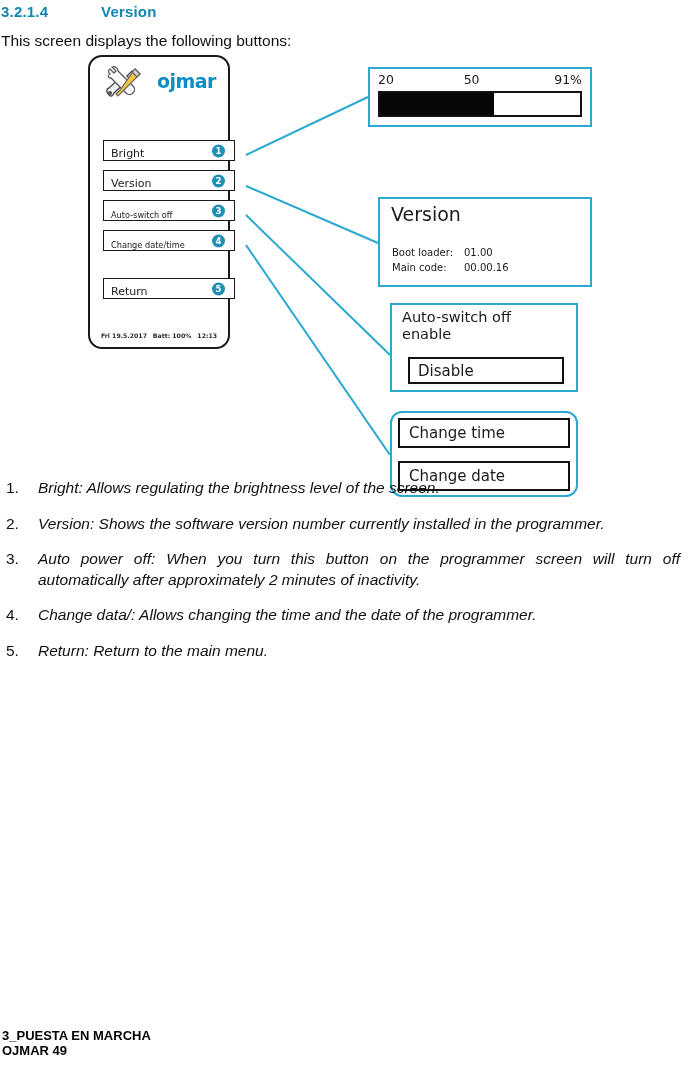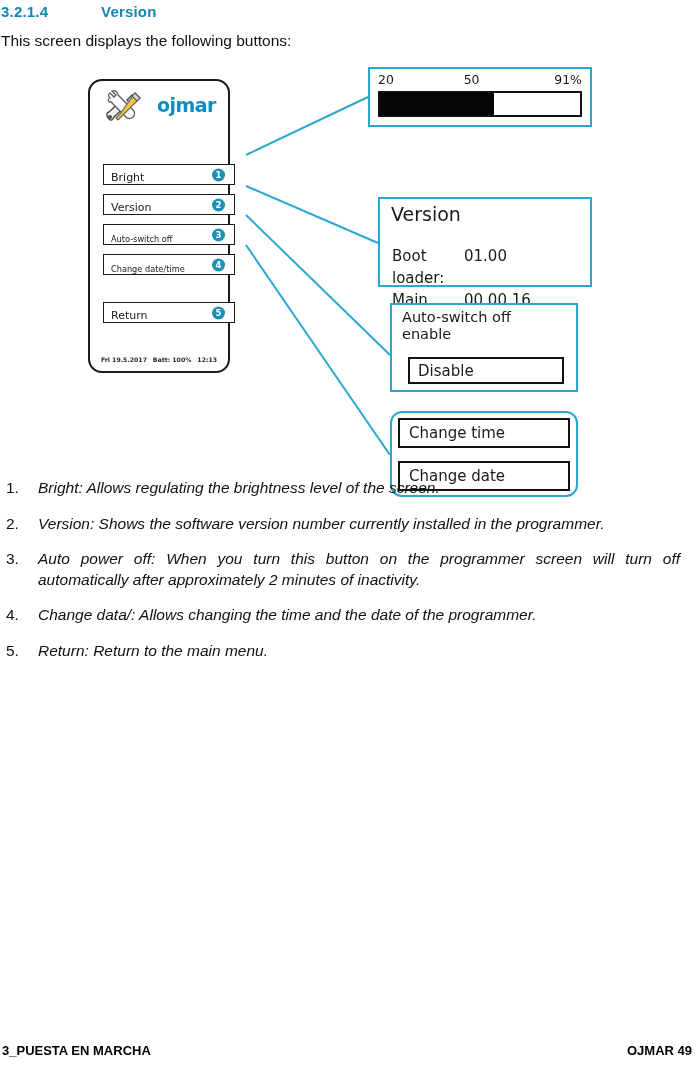--- a/index.html
+++ b/index.html
@@ -54,21 +54,21 @@
     left: 0; top: 0;
     width: 696px;
     height: 400px;
     pointer-events: none;
   }
 
   
   .device {
     position: absolute;
     left: 88px;
-    top: 24px;
+    top: 0;
     width: 142px;
     height: 294px;
     border: 2.5px solid #1a1a1a;
     border-radius: 14px;
     background: #ffffff;
     box-sizing: border-box;
     padding-left: 36px;
   }
   .device-header {
     position: absolute;
@@ -192,21 +192,21 @@
     position: absolute;
     left: 11px; top: 4px;
     font-size: 19px;
     color: #1a1a1a;
     font-family: "DejaVu Sans", sans-serif;
   }
   .version-lines {
     position: absolute;
     left: 12px;
     top: 47px;
-    font-size: 15px;
+    font-size: 10px;
     color: #1a1a1a;
     font-family: "DejaVu Sans", sans-serif;
     line-height: 1.45;
   }
   .vline { display: flex; }
   .vline .k { width: 72px; }
 
   .panel-autoswitch { left: 390px; top: 248px; width: 188px; height: 89px; }
   .autoswitch-title {
     position: absolute;
@@ -270,26 +270,27 @@
   .li-text { flex: 1; text-align: justify; font-style: italic; }
   .li-text.nojust { text-align: left; }
 
   
   .footer {
     position: absolute;
     left: 0px;
     bottom: 14px;
     width: 694px;
     display: flex;
-    justify-content: space-between;
+    justify-content: center;
     font-size: 13px;
     font-weight: bold;
     color: #000;
     padding: 0 2px;
     box-sizing: border-box;
+    flex-direction: column;
   }
 </style>
 </head>
 <body>
 
 <div class="heading">
   <span class="heading-num">3.2.1.4</span>
   <span class="heading-title">Version</span>
 </div>
 

